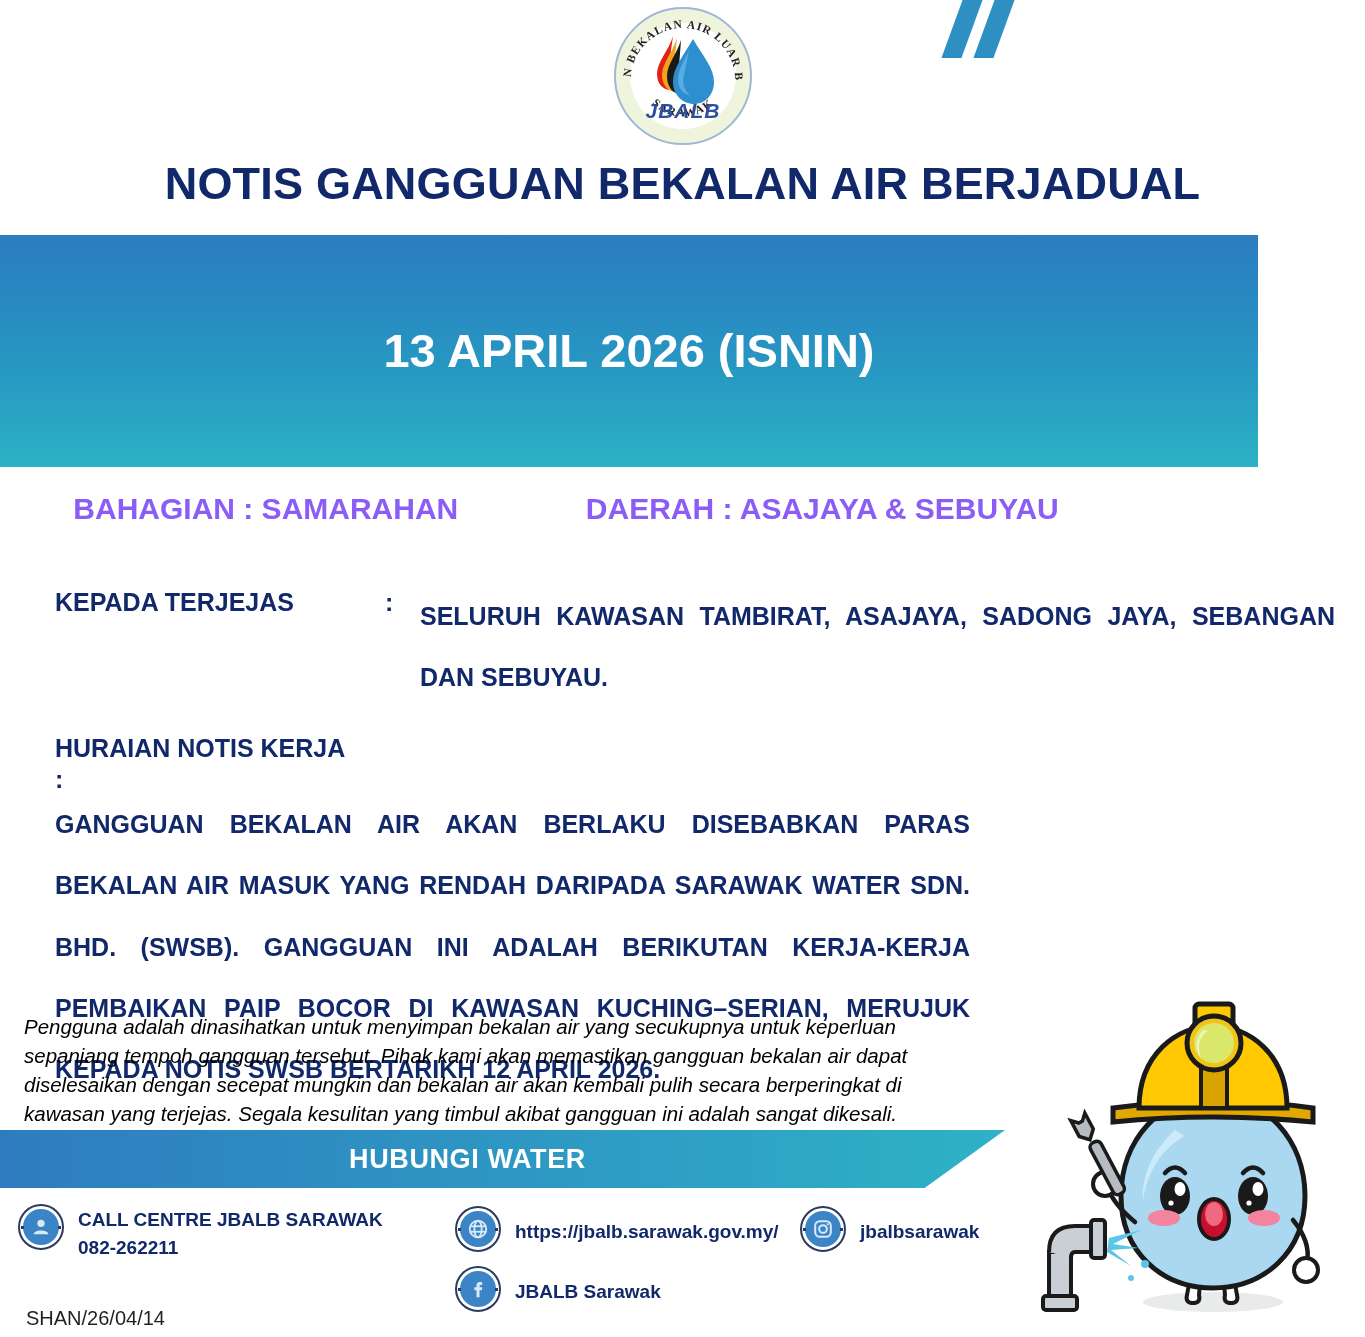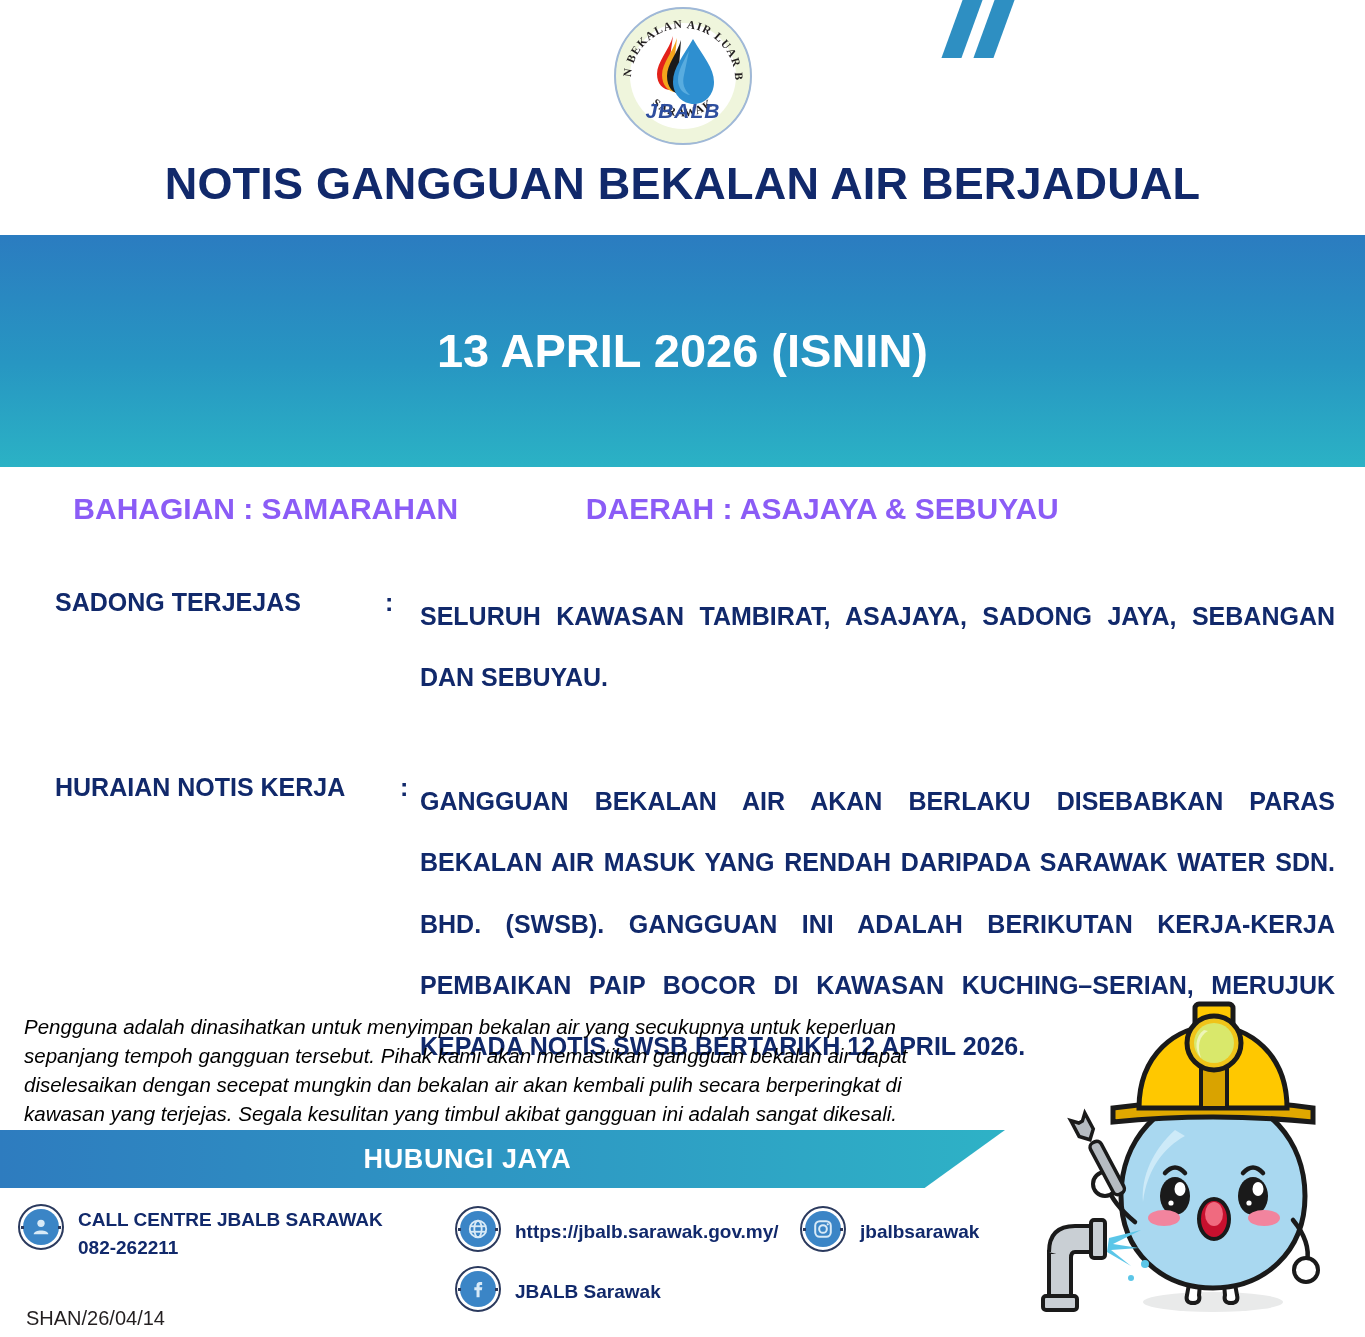--- a/index.html
+++ b/index.html
@@ -40,21 +40,21 @@
     font-weight: bold;
     color: #11296B;
     letter-spacing: 0.2px;
   }
 
   
   .date-banner {
     position: absolute;
     top: 235px;
     left: 0;
-    width: 1365px;
+    width: 1258px;
     height: 232px;
     background: linear-gradient(to bottom, #2B7CC0 0%, #2796C2 55%, #2BB2C5 100%);
     display: flex;
     flex-direction: column;
     align-items: center;
     justify-content: center;
     gap: 8px;
   }
   .date-banner .line {
     color: #ffffff;
@@ -104,21 +104,21 @@
     text-align-last: left;
     line-height: 2.45;
     flex: 1;
   }
 
   #kawasan { top: 586px; }
   #kawasan .lbl { width: 330px; }
   #kawasan .colon { width: 35px; }
   #kawasan .val { max-width: 915px; }
 
-  #huraian { top: 771px; }
+  #huraian { top: 732px; flex-direction: column; }
   #huraian .lbl { width: 345px; }
   #huraian .colon { width: 20px; }
   #huraian .val { max-width: 915px; }
 
   
   .advisory {
     position: absolute;
     top: 1012px;
     left: 24px;
     width: 950px;
@@ -264,36 +264,36 @@
 <div class="date-banner">
   <div class="line">13 APRIL 2026 (ISNIN)</div>
 </div>
 
 <div class="div-row">
   <div class="cell-a">BAHAGIAN : SAMARAHAN</div>
   <div class="cell-b">DAERAH : ASAJAYA &amp; SEBUYAU</div>
 </div>
 
 <div class="detail" id="kawasan">
-  <div class="lbl">SADONG TERJEJAS</div>
+  <div class="lbl">KEPADA TERJEJAS</div>
   <div class="colon">:</div>
   <div class="val">SELURUH KAWASAN TAMBIRAT, ASAJAYA, SADONG JAYA, SEBANGAN DAN SEBUYAU.</div>
 </div>
 
 <div class="detail" id="huraian">
   <div class="lbl">HURAIAN NOTIS KERJA</div>
   <div class="colon">:</div>
   <div class="val">GANGGUAN BEKALAN AIR AKAN BERLAKU DISEBABKAN PARAS BEKALAN AIR MASUK YANG RENDAH DARIPADA SARAWAK WATER SDN. BHD. (SWSB). GANGGUAN INI ADALAH BERIKUTAN KERJA-KERJA PEMBAIKAN PAIP BOCOR DI KAWASAN KUCHING–SERIAN, MERUJUK KEPADA NOTIS SWSB BERTARIKH 12 APRIL 2026.</div>
 </div>
 
 <div class="advisory">Pengguna adalah dinasihatkan untuk menyimpan bekalan air yang secukupnya untuk keperluan sepanjang tempoh gangguan tersebut. Pihak kami akan memastikan gangguan bekalan air dapat diselesaikan dengan secepat mungkin dan bekalan air akan kembali pulih secara berperingkat di kawasan yang terjejas. Segala kesulitan yang timbul akibat gangguan ini adalah sangat dikesali.</div>
 
 <div class="contact-band">
   <div class="band-main"></div>
-  <div class="band-label">HUBUNGI JAYA</div>
+  <div class="band-label">HUBUNGI WATER</div>
 </div>
 <div class="slash s1"></div>
 <div class="slash s2"></div>
 
 <div class="contacts">
 
   <div class="cgroup" id="cg-call">
     <span class="cicon">
       <span class="dot-l"></span>
         <span class="dot-r"></span>

